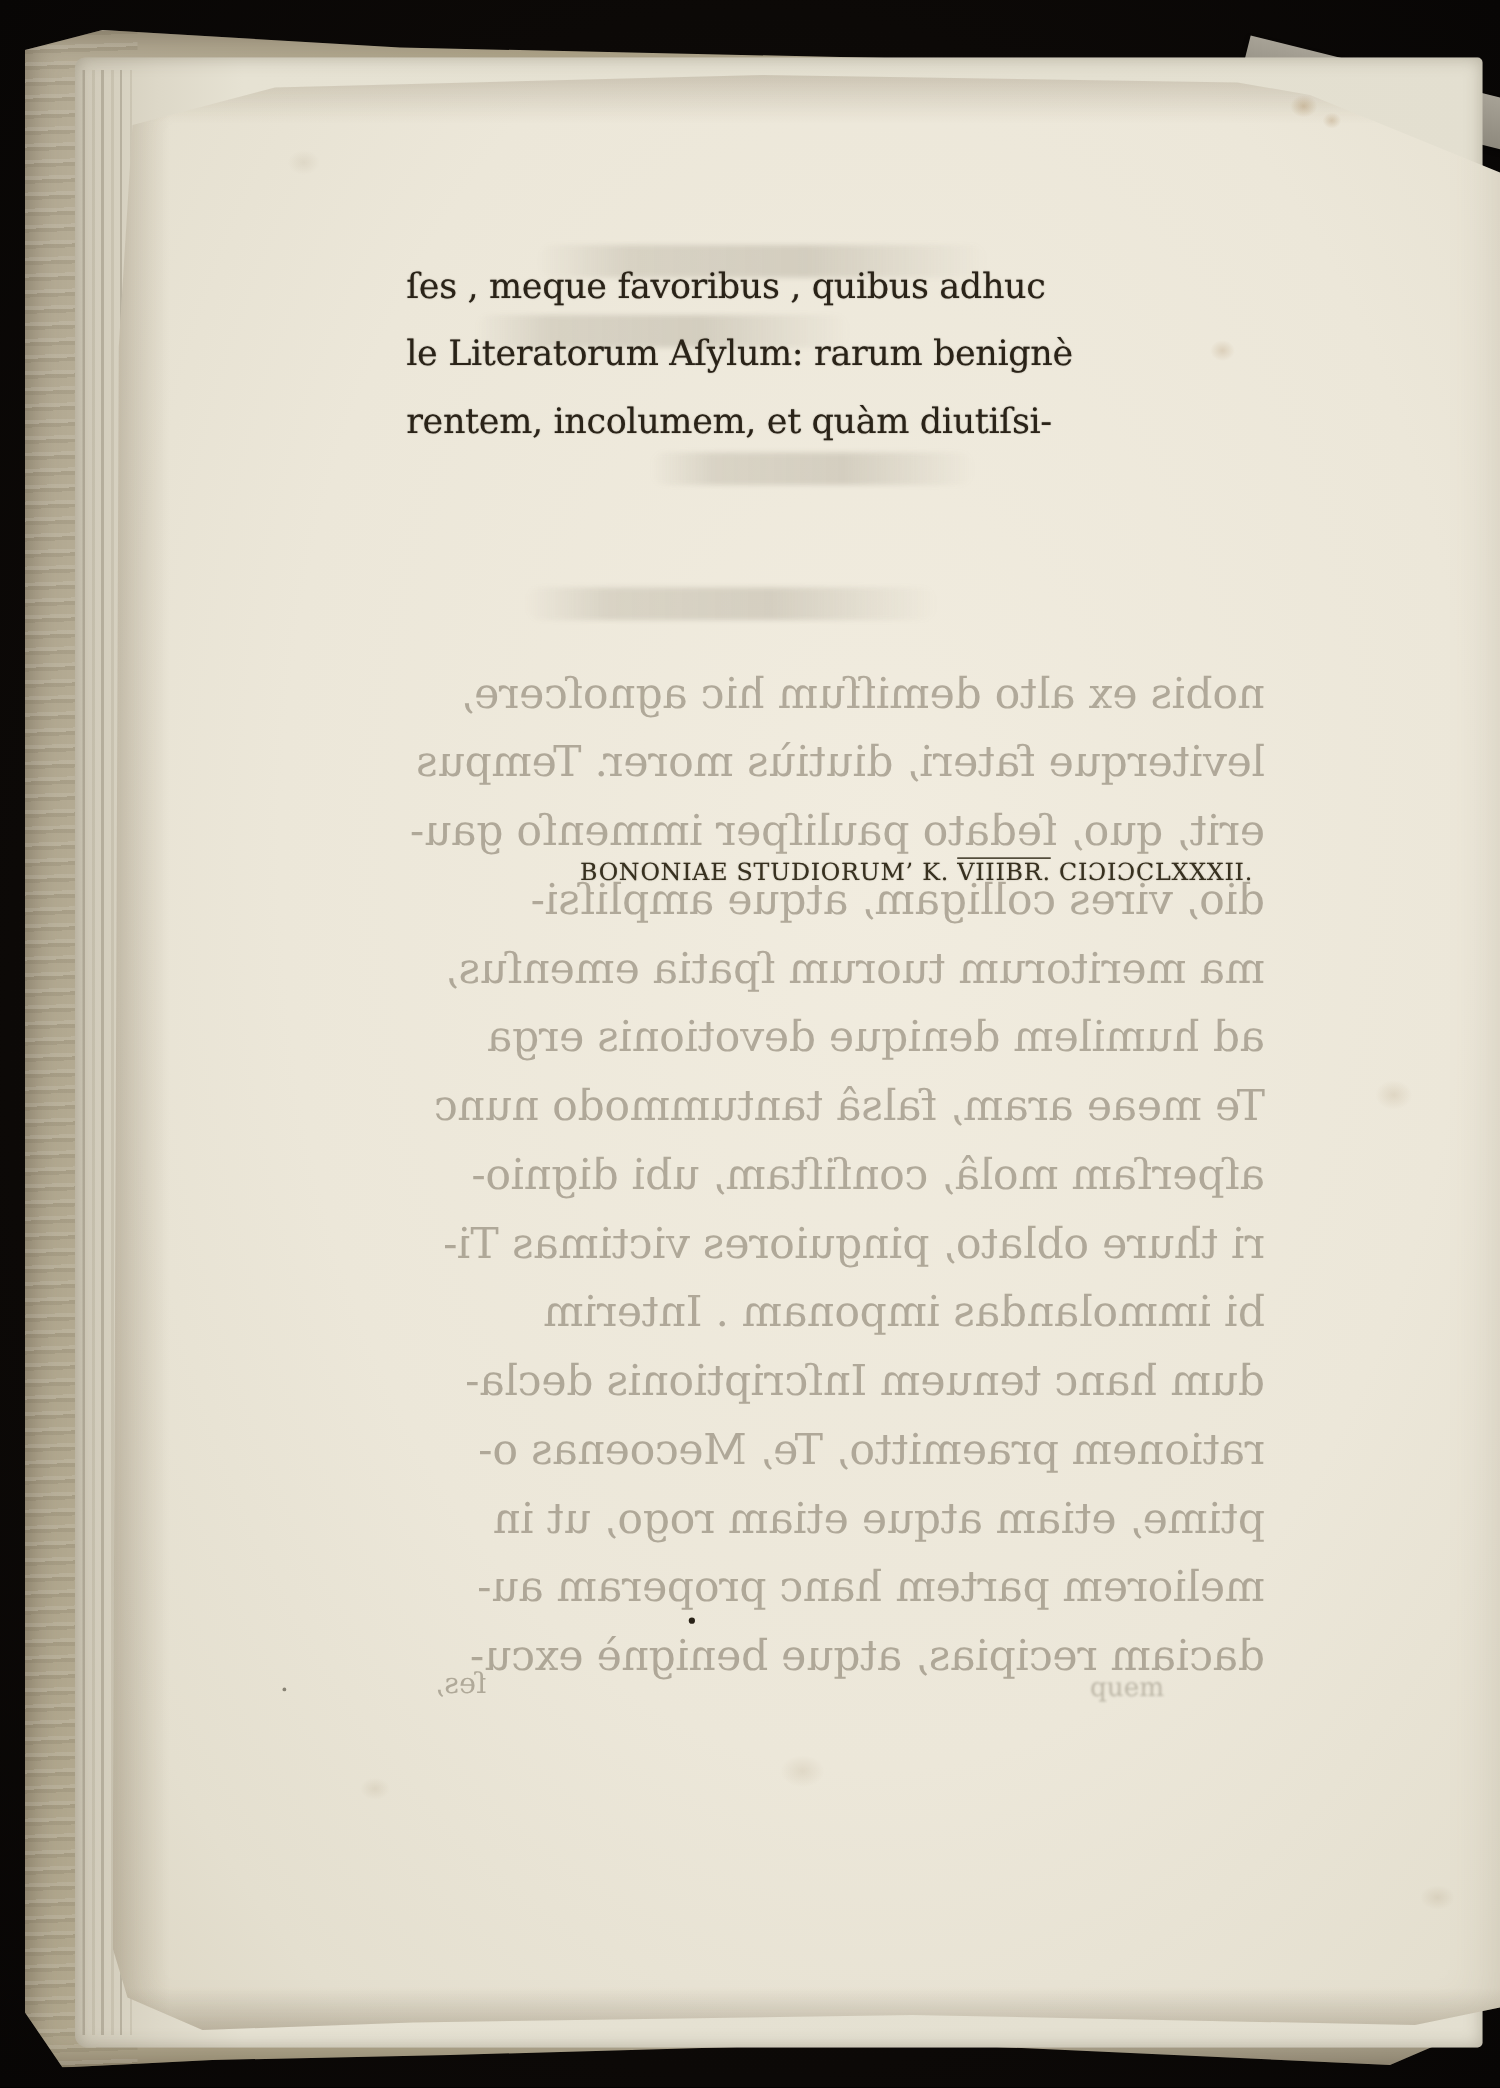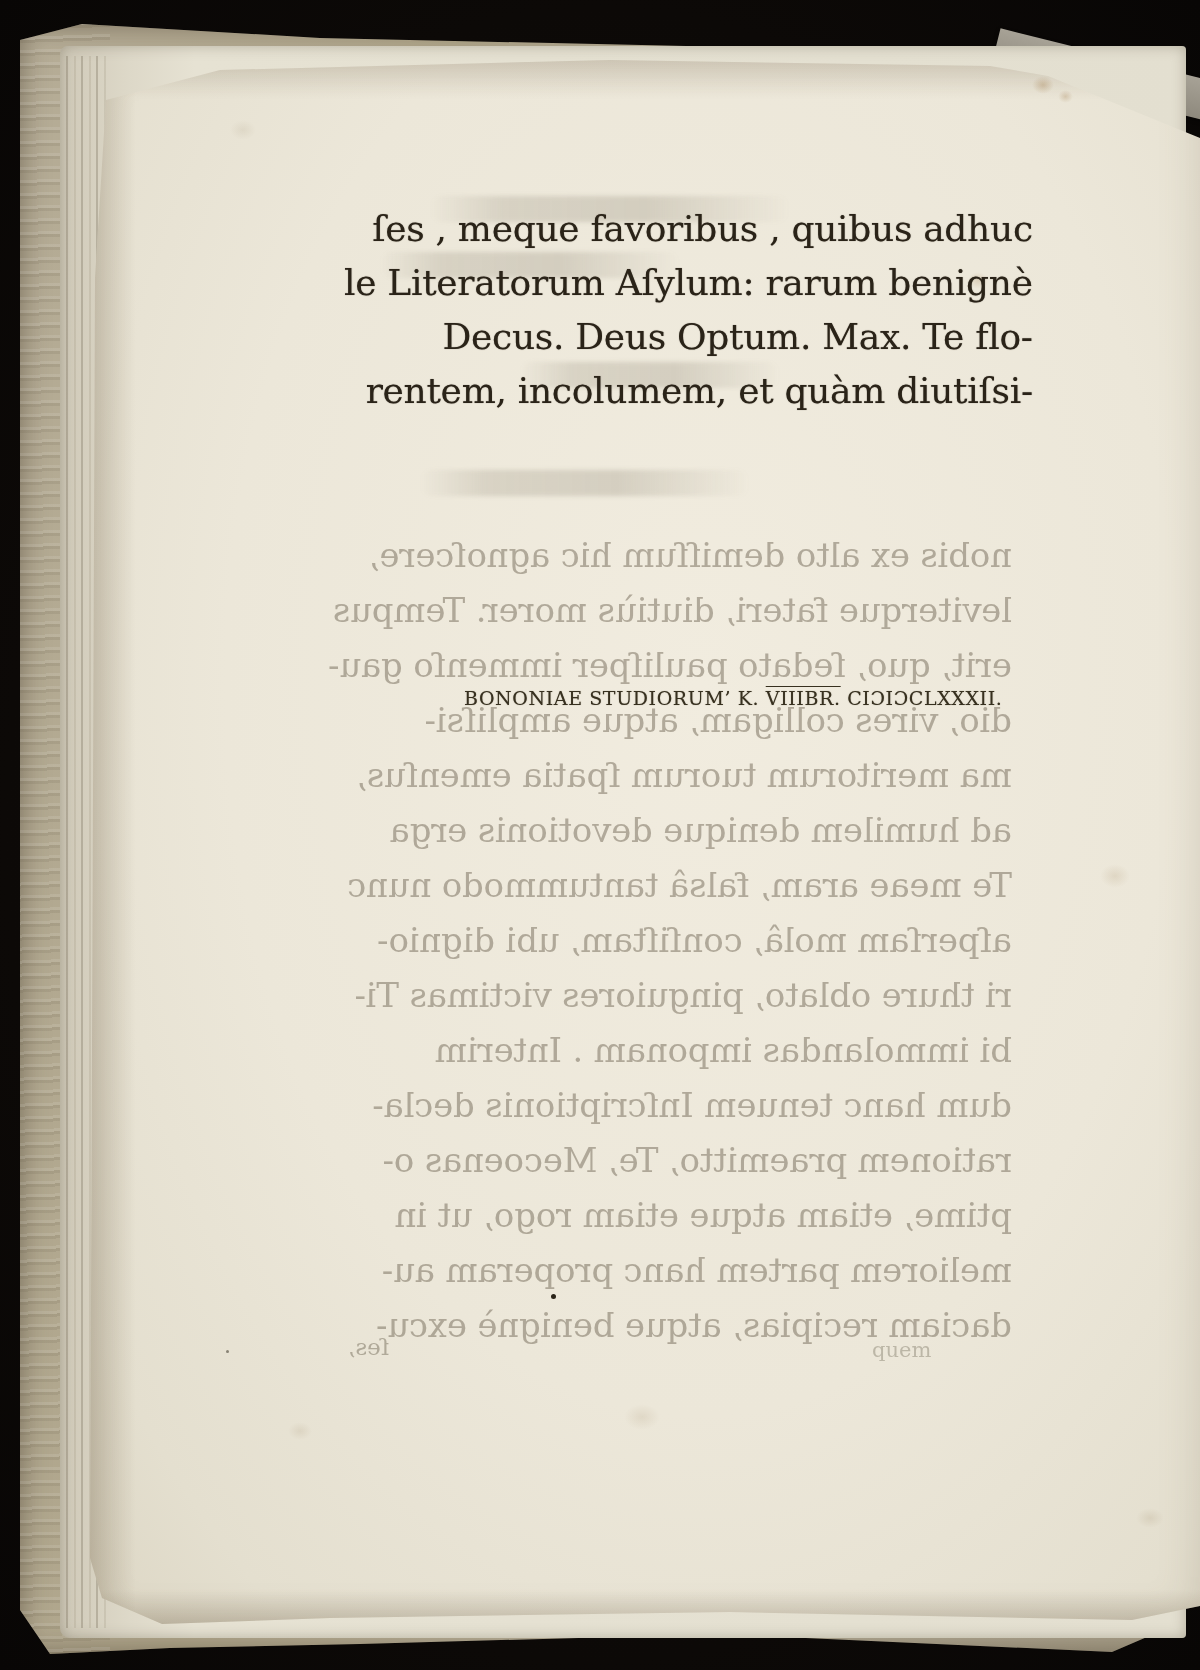--- a/index.html
+++ b/index.html
@@ -51,25 +51,24 @@
   }
   .page .shade-left{position:absolute;left:0;top:0;width:46px;height:100%;
     background:linear-gradient(90deg,rgba(120,105,78,.28),rgba(120,105,78,0));}
   .page .shade-top{position:absolute;left:0;top:0;width:100%;height:40px;
     background:linear-gradient(rgba(120,105,78,.20),rgba(120,105,78,0));}
   .page .shade-bottom{position:absolute;left:0;bottom:0;width:100%;height:34px;
     background:linear-gradient(rgba(120,105,78,0),rgba(110,95,70,.25));}
 
   
   .main-text{
-    position:absolute;left:344px;top:202px;z-index:6;
-    font-size:36px;line-height:54px;letter-spacing:-0.3px;
+    position:absolute;left:325px;top:202px;z-index:6;
+    font-size:28px;line-height:54px;letter-spacing:-0.3px;
     color:#2a2318;text-shadow:0 0 1px rgba(42,35,24,.55);
     white-space:nowrap;
-    text-align:right;
   }
   
   .imprint{
     position:absolute;left:448px;top:687px;z-index:6;
     font-size:19px;letter-spacing:.6px;color:#37301f;white-space:nowrap;
     text-shadow:0 0 1px rgba(55,48,31,.5);
     margin-left:16px;
   }
   .imprint .ovl{text-decoration:overline;}
   
@@ -132,21 +131,20 @@
     <div class="bleed-line">ptime, etiam atque etiam rogo, ut in</div>
     <div class="bleed-line">meliorem partem hanc properam au-</div>
     <div class="bleed-line">daciam recipias, atque benignè excu-</div>
   </div>
   <div class="bleed-small">ſes,</div>
   <div class="bleed-catchword">quem</div>
 
   <div class="main-text">
     <div class="text-line">ſes , meque favoribus ,  quibus adhuc</div>
     <div class="text-line">le Literatorum Aſylum:  rarum benignè</div>
-    <div class="text-line">Decus.  Deus Optum.  Max.  Te flo-</div>
     <div class="text-line">rentem, incolumem,  et quàm diutiſsi-</div>
   </div>
 
   <div class="imprint">
     <span>BONONIAE STUDIORUM’ K.</span>
     <span class="ovl">VIIIBR.</span>
     <span>CIƆIƆCLXXXII.</span>
   </div>
 
   <div class="stain" style="left:1032px;top:76px;width:22px;height:18px;background:radial-gradient(rgba(150,108,55,.30),transparent 70%)"></div>

